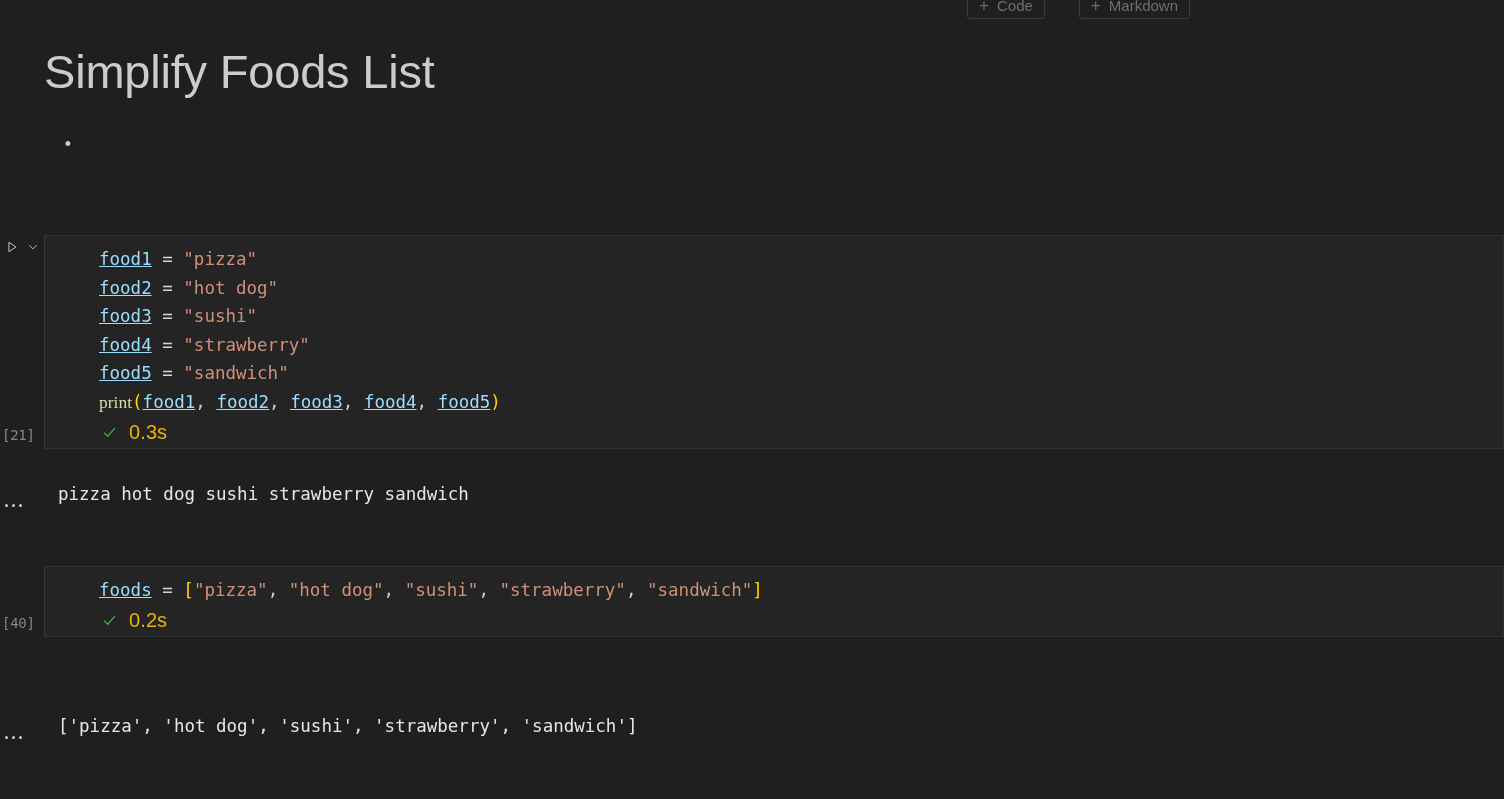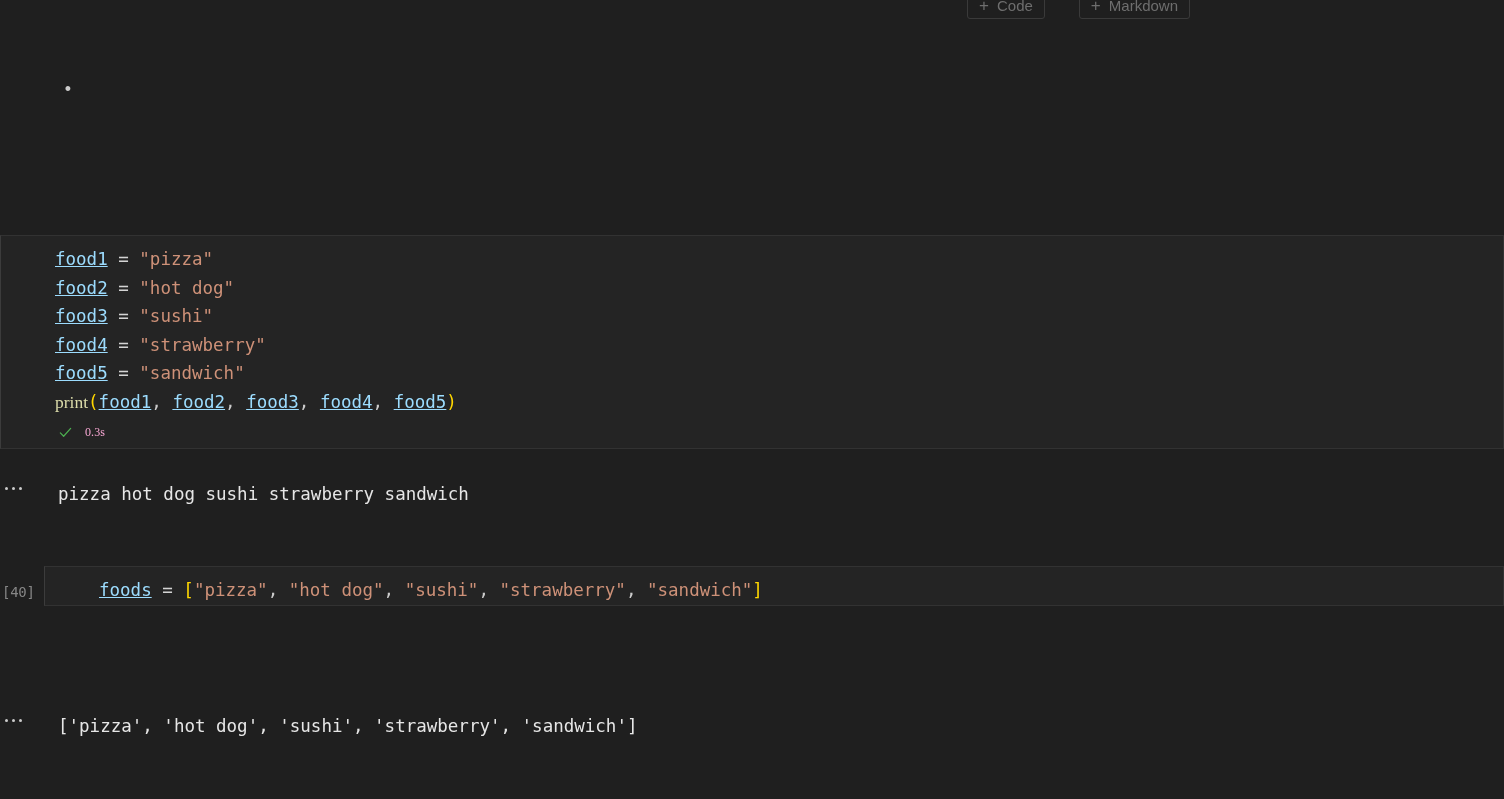--- a/index.html
+++ b/index.html
@@ -171,33 +171,33 @@
     gap: 12px;
   }
   .check-icon {
     display: inline-flex;
     align-items: center;
     justify-content: center;
     width: 16px;
     height: 16px;
   }
   .elapsed {
-    font-family: Liberation Serif, serif;
-    font-size: 12px;
-    color: #f9a8d4;
+    font-family: Liberation Sans, sans-serif;
+    font-size: 20px;
+    color: #eab308;
     letter-spacing: 0.1px;
   }
 
   
   .output-block {
     position: absolute;
     left: 0;
     width: 1504px;
     display: flex;
-    align-items: flex-start;
+    align-items: flex-end;
   }
   .output-gutter {
     width: 44px;
     flex: 0 0 44px;
     display: flex;
     align-items: flex-start;
     justify-content: flex-start;
     padding-left: 5px;
     padding-top: 7px;
   }
@@ -242,29 +242,45 @@
     <span class="plus">+</span>
     <span>Code</span>
   </button>
   <button class="toolbar-btn">
     <span class="plus">+</span>
     <span>Markdown</span>
   </button>
 </div>
 
 <div class="md-cell">
+  <div class="md-title">Simplify Foods List</div>
   <div class="md-list">
     <div class="md-bullet-row">
       <span class="md-bullet-dot">•</span>
     </div>
   </div>
 </div>
 
 <div class="cell" id="cell-0" style="top:235px;">
   <div class="cell-row">
+    <div class="gutter">
+      <div class="run-controls">
+        <div class="run-btn">
+          <svg width="14" height="14" viewBox="0 0 16 16" aria-hidden="true">
+            <path d="M4.5 2.6 L12.4 8 L4.5 13.4 Z" fill="none" stroke="#cccccc" stroke-width="1.1" stroke-linejoin="round"></path>
+          </svg>
+        </div>
+        <div class="chevron-btn">
+          <svg width="12" height="12" viewBox="0 0 16 16" aria-hidden="true">
+            <path d="M3.5 6 L8 10.5 L12.5 6" fill="none" stroke="#cccccc" stroke-width="1.2" stroke-linecap="round" stroke-linejoin="round"></path>
+          </svg>
+        </div>
+      </div>
+      <div class="exec-count">[21]</div>
+    </div>
     <div class="code-box">
       <div class="code-lines">
           <div class="code-line"><span class="tok-var">food1</span><span class="tok-op"> </span><span class="tok-op">=</span><span class="tok-op"> </span><span class="tok-str">"pizza"</span></div>
           <div class="code-line"><span class="tok-var">food2</span><span class="tok-op"> </span><span class="tok-op">=</span><span class="tok-op"> </span><span class="tok-str">"hot dog"</span></div>
           <div class="code-line"><span class="tok-var">food3</span><span class="tok-op"> </span><span class="tok-op">=</span><span class="tok-op"> </span><span class="tok-str">"sushi"</span></div>
           <div class="code-line"><span class="tok-var">food4</span><span class="tok-op"> </span><span class="tok-op">=</span><span class="tok-op"> </span><span class="tok-str">"strawberry"</span></div>
           <div class="code-line"><span class="tok-var">food5</span><span class="tok-op"> </span><span class="tok-op">=</span><span class="tok-op"> </span><span class="tok-str">"sandwich"</span></div>
           <div class="code-line"><span class="tok-fn">print</span><span class="tok-paren">(</span><span class="tok-var">food1</span><span class="tok-punct">, </span><span class="tok-var">food2</span><span class="tok-punct">, </span><span class="tok-var">food3</span><span class="tok-punct">, </span><span class="tok-var">food4</span><span class="tok-punct">, </span><span class="tok-var">food5</span><span class="tok-paren">)</span></div>
         </div>
       <div class="status-row">
@@ -292,20 +308,28 @@
 
 <div class="cell" id="cell-1" style="top:566px;">
   <div class="cell-row">
     <div class="gutter">
       <div class="exec-count">[40]</div>
     </div>
     <div class="code-box">
       <div class="code-lines">
           <div class="code-line"><span class="tok-var">foods</span><span class="tok-op"> </span><span class="tok-op">=</span><span class="tok-op"> </span><span class="tok-brkt">[</span><span class="tok-str">"pizza"</span><span class="tok-punct">, </span><span class="tok-str">"hot dog"</span><span class="tok-punct">, </span><span class="tok-str">"sushi"</span><span class="tok-punct">, </span><span class="tok-str">"strawberry"</span><span class="tok-punct">, </span><span class="tok-str">"sandwich"</span><span class="tok-brkt">]</span></div>
         </div>
+      <div class="status-row">
+        <span class="check-icon">
+          <svg width="15" height="15" viewBox="0 0 16 16" aria-hidden="true">
+            <path d="M2.5 8.4 L6 12 L13.5 3.6" fill="none" stroke="#4caf50" stroke-width="1.3" stroke-linecap="round" stroke-linejoin="round"></path>
+          </svg>
+        </span>
+        <span class="elapsed">0.2s</span>
+      </div>
     </div>
   </div>
 </div>
 
 <div class="output-block" style="top:712px;">
   <div class="output-gutter">
     <div class="dots-icon">
       <span></span>
         <span></span>
         <span></span>

